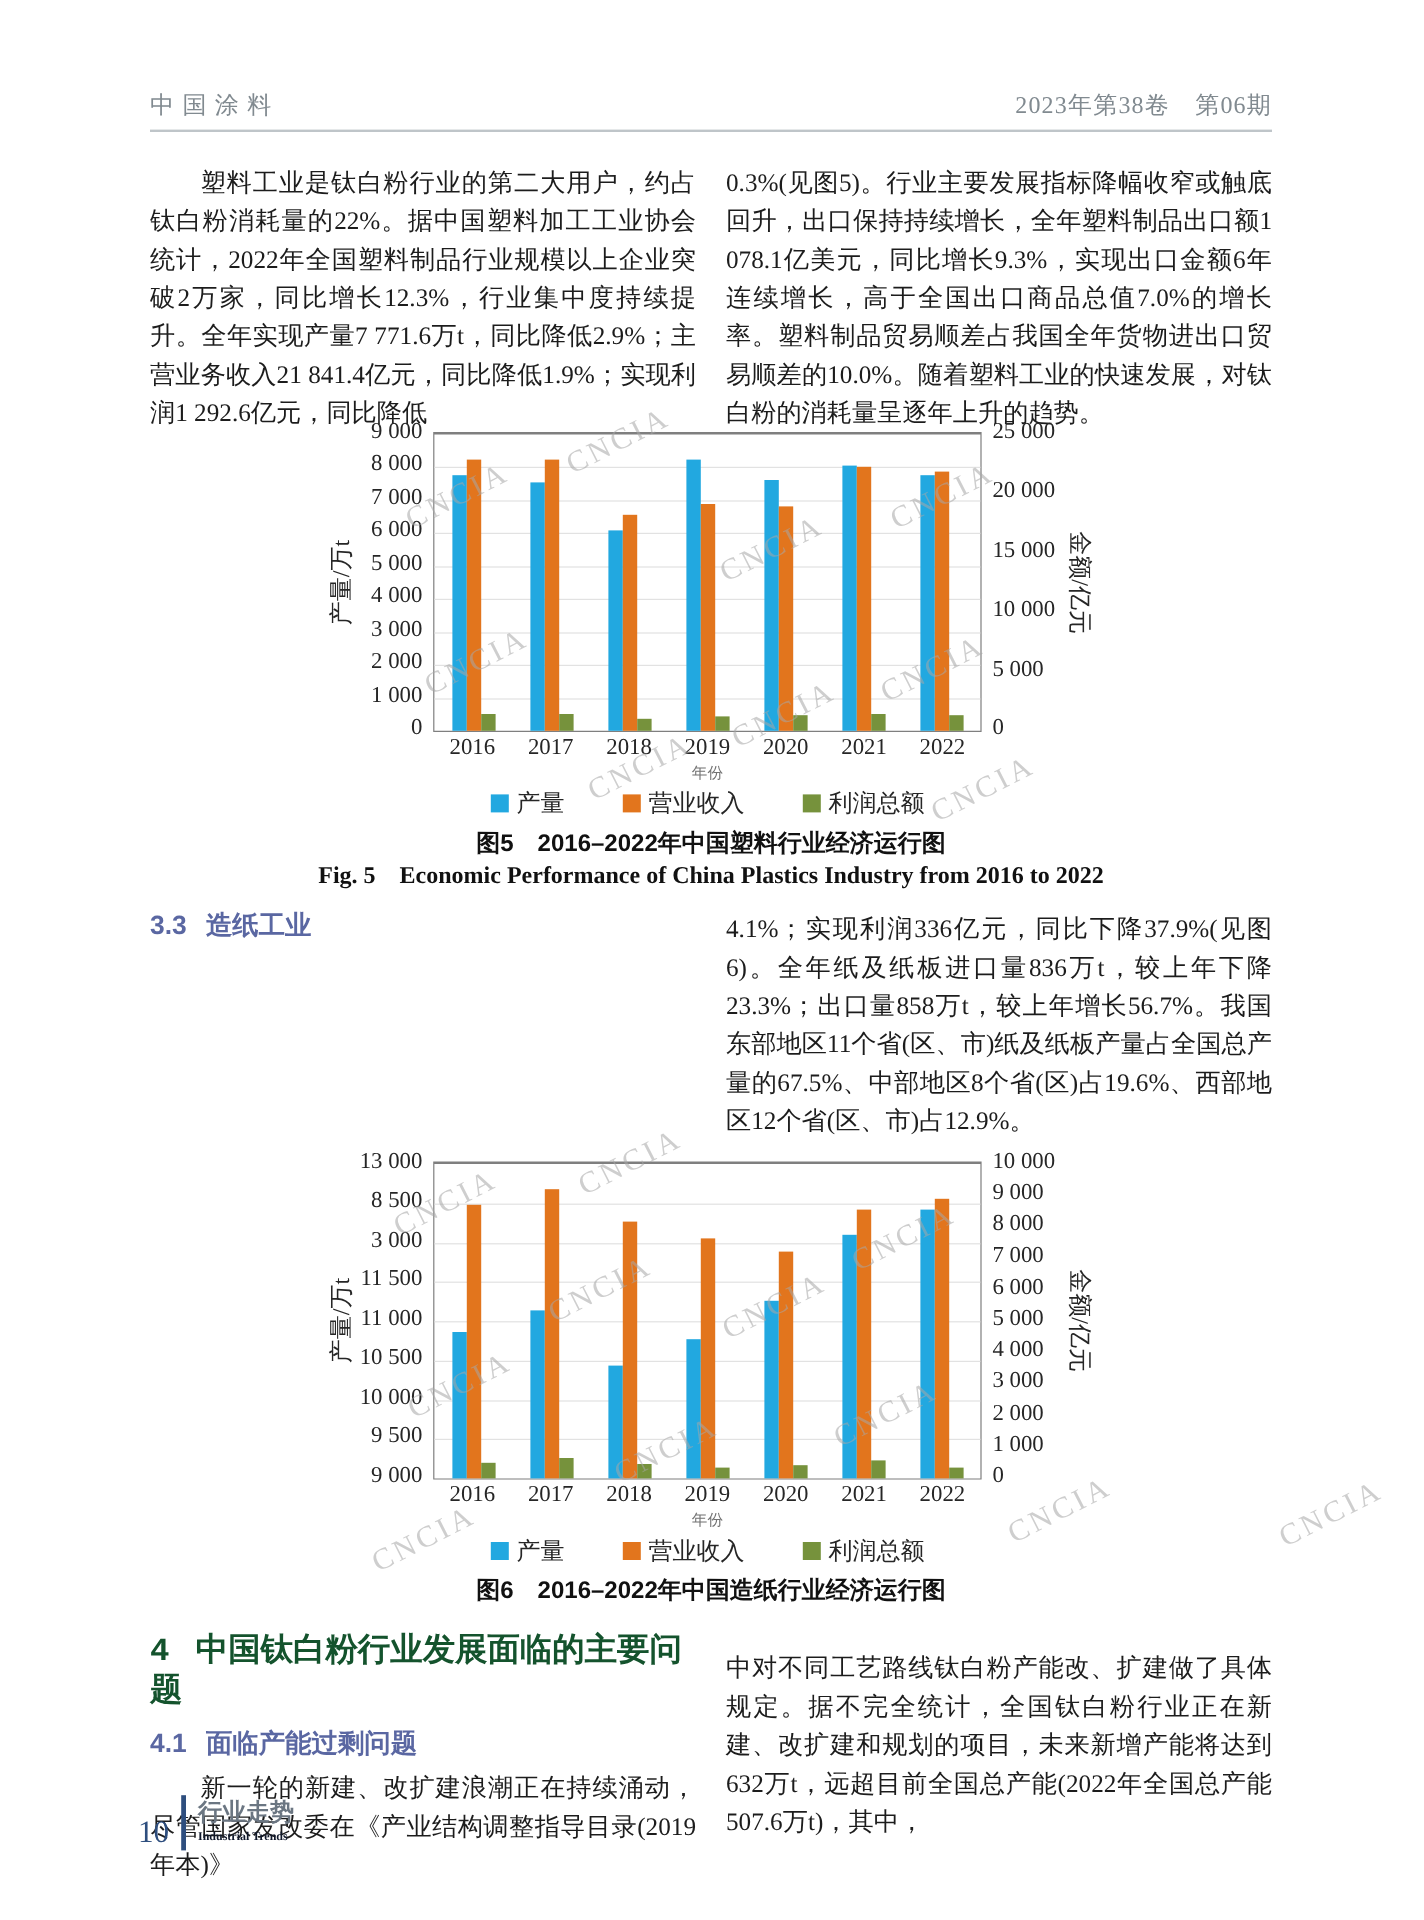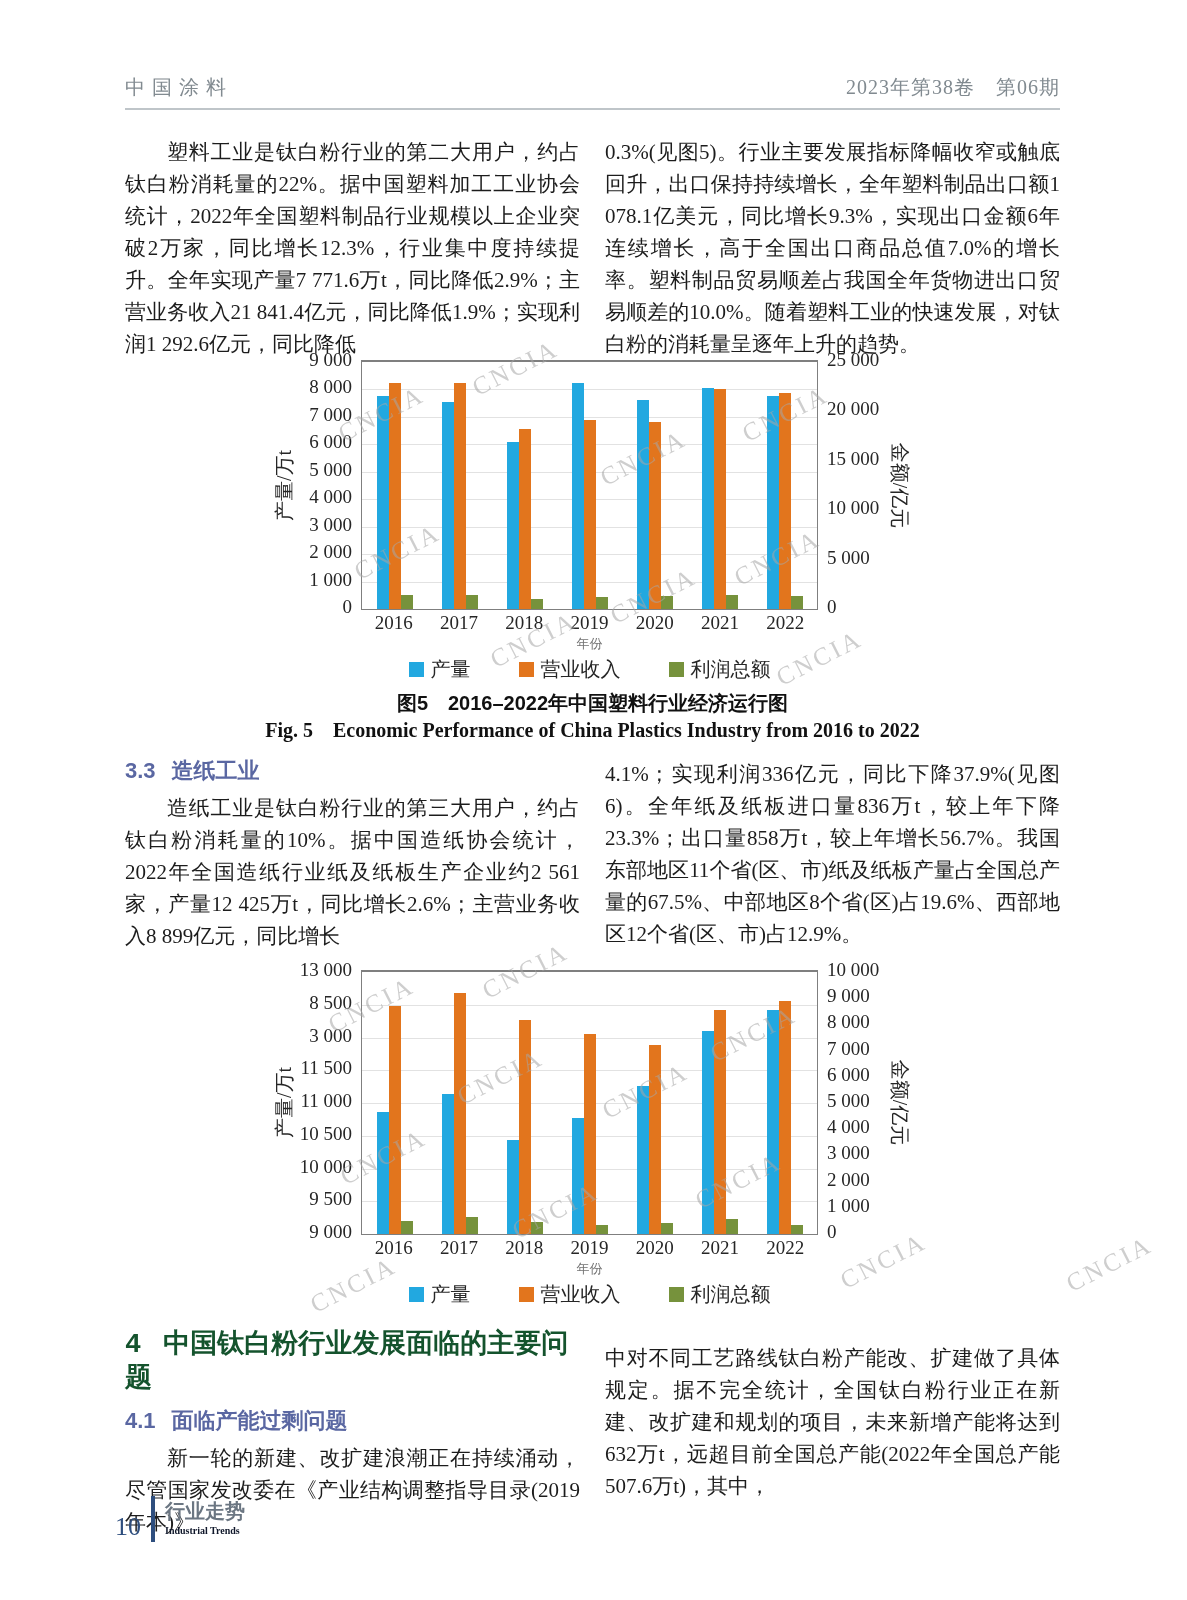--- a/index.html
+++ b/index.html
@@ -199,21 +199,20 @@
         </div>
       <figcaption>
         <div class="cap-cn">图5　2016–2022年中国塑料行业经济运行图</div>
         <div class="cap-en">Fig. 5　Economic Performance of China Plastics Industry from 2016 to 2022</div>
       </figcaption>
     </figure>
 
     <section class="two-col" style="margin-top:14px;">
       <div class="col">
         <h3 class="sub-heading"><span class="num">3.3</span><span>造纸工业</span></h3>
-        <p class="body-text indent">造纸工业是钛白粉行业的第三大用户，约占钛白粉消耗量的10%。据中国造纸协会统计，2022年全国造纸行业纸及纸板生产企业约2 561家，产量12 425万t，同比增长2.6%；主营业务收入8 899亿元，同比增长</p>
       </div>
       <div class="col">
         <p class="body-text">4.1%；实现利润336亿元，同比下降37.9%(见图6)。全年纸及纸板进口量836万t，较上年下降23.3%；出口量858万t，较上年增长56.7%。我国东部地区11个省(区、市)纸及纸板产量占全国总产量的67.5%、中部地区8个省(区)占19.6%、西部地区12个省(区、市)占12.9%。</p>
       </div>
     </section>
 
     <figure class="chart-figure fig6">
       <div class="chart-area">
           <div class="chart-grid">
             <div class="ytitle">
@@ -323,20 +322,21 @@
           <span class="wm" style="left: 326px; top: 107px;">CNCIA</span>
           <span class="wm" style="left: 64px; top: 173px;">CNCIA</span>
           <span class="wm" style="left: 434px; top: 50px;">CNCIA</span>
           <span class="wm" style="left: 419px; top: 197px;">CNCIA</span>
           <span class="wm" style="left: 236px; top: 227px;">CNCIA</span>
           <span class="wm" style="left: 34px; top: 301px;">CNCIA</span>
           <span class="wm" style="left: 564px; top: 277px;">CNCIA</span>
           <span class="wm" style="left: 790px; top: 280px;">CNCIA</span>
         </div>
       <figcaption>
+        <div class="cap-cn">图6　2016–2022年中国造纸行业经济运行图</div>
       </figcaption>
     </figure>
 
     <section class="two-col" style="margin-top:20px;">
       <div class="col">
         <h2 class="big-heading"><span class="num">4</span><span>中国钛白粉行业发展面临的主要问题</span></h2>
         <h3 class="sub-heading"><span class="num">4.1</span><span>面临产能过剩问题</span></h3>
         <p class="body-text indent">新一轮的新建、改扩建浪潮正在持续涌动，尽管国家发改委在《产业结构调整指导目录(2019年本)》</p>
       </div>
       <div class="col pt-c">

